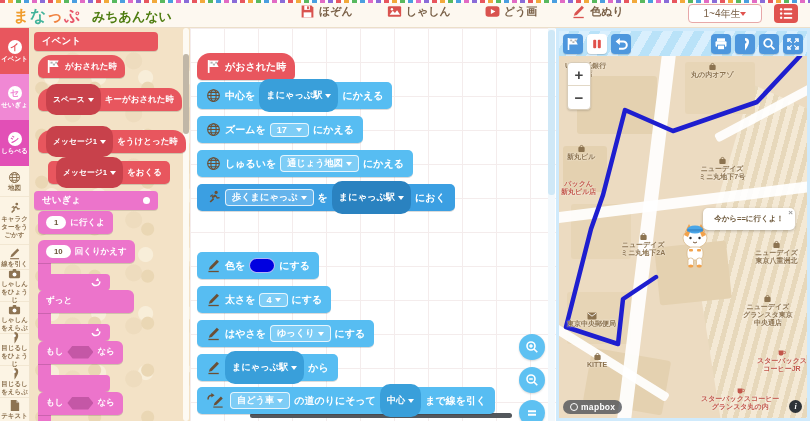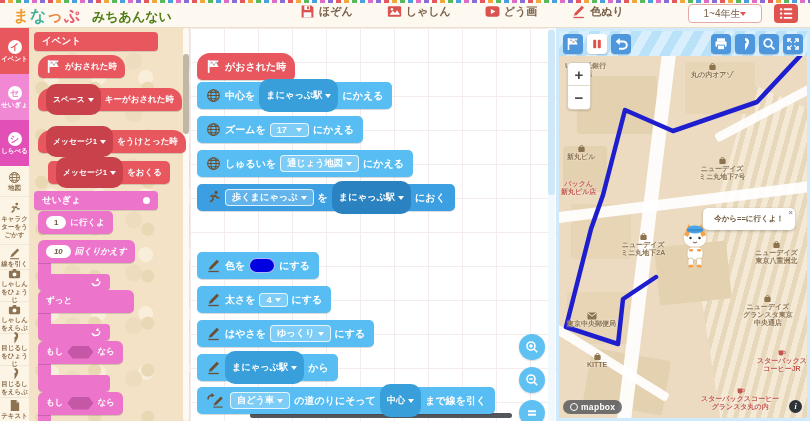--- a/index.html
+++ b/index.html
@@ -274,21 +274,21 @@
       <span class="bt">をおくる</span>
     </div>
     <div class="pal-head" style="left: 4px; top: 163px; width: 124px; background: rgb(236, 116, 203);">
       <span>せいぎょ</span>
       <span class="pal-dot"></span>
     </div>
     <div class="blk abs" style="left: 8px; top: 183px; background: rgb(236, 116, 203);">
       <span class="bw">1</span>
       <span class="bt">に行くよ</span>
     </div>
-    <div class="cwrap" style="left: 8px; top: 212px; font-style: italic;"><div class="blk" style="background: rgb(236, 116, 203); border-radius: 6px 6px 5px 0px;">
+    <div class="cwrap" style="left: 8px; top: 212px;"><div class="blk" style="background: rgb(236, 116, 203); border-radius: 6px 6px 5px 0px;">
         <span class="bw">10</span>
         <span class="bt">回くりかえす</span>
       </div><div class="c-spine" style="background: rgb(236, 116, 203); height: 11px;"></div><div class="blk carm" style="background: rgb(236, 116, 203);">
         <span class="bi">
           <svg width="12" height="11" viewBox="0 0 14 12" fill="none" stroke="#fff" stroke-width="1.7">
             <path d="M2.5 6.5a4.5 3.8 0 108.8-1.8"></path>
             <path d="M9.2 0.6l1.6 4-4.2-.6z" fill="#fff" stroke="none"></path>
           </svg>
         </span>
       </div></div>

